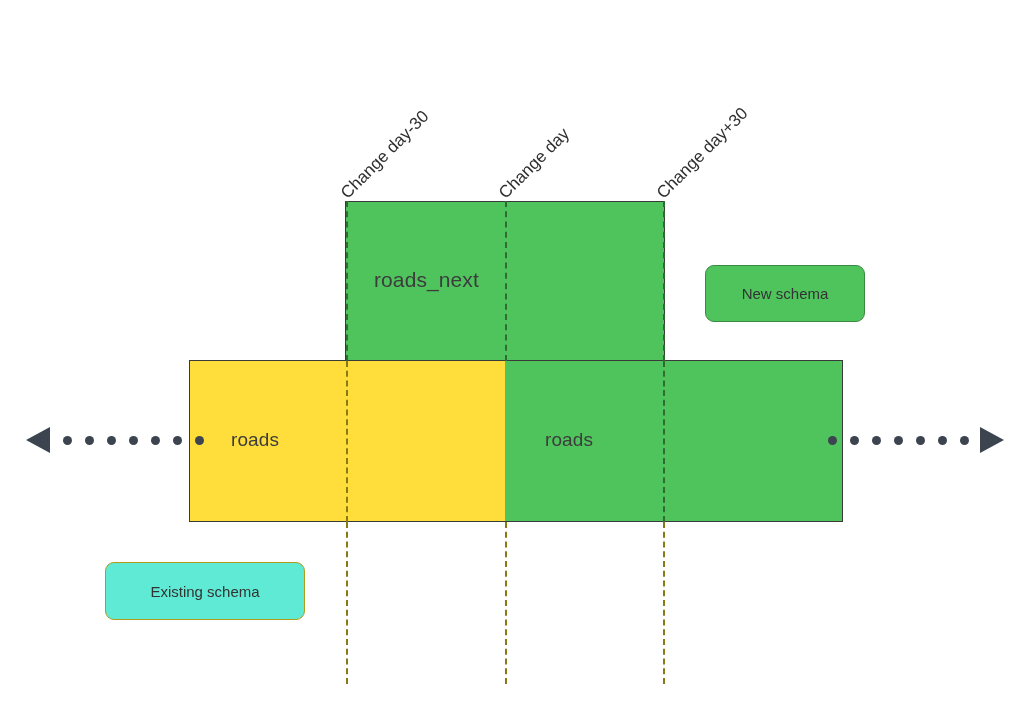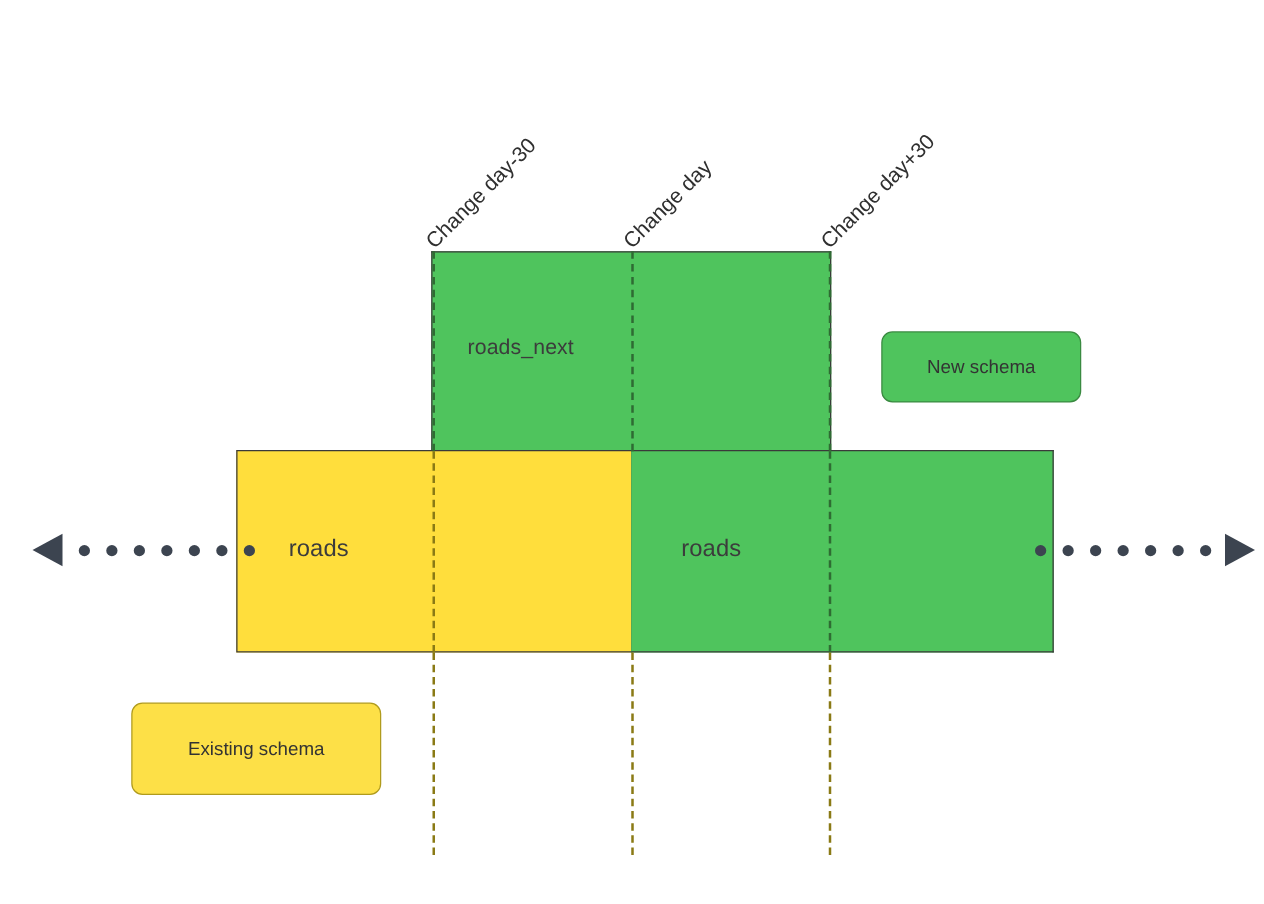--- a/index.html
+++ b/index.html
@@ -35,21 +35,21 @@
     letter-spacing: .1px;
   }
 
   #blk-roads-next {
     left: 345px; top: 201px; width: 320px; height: 160px;
     background: #4FC45D;
     border: 1.6px solid #3a3a3a;
     border-bottom: none;
   }
   #blk-roads-next .blabel {
-    left: 28px; top: 66px; font-size: 17px;
+    left: 28px; top: 66px; font-size: 21px;
   }
 
   #blk-roads-old {
     left: 189px; top: 360px; width: 317px; height: 162px;
     background: #FFDE3C;
     border: 1.6px solid #3a3a3a;
   }
   #blk-roads-old .blabel {
     left: 41px; top: 68px; font-size: 19px;
   }
@@ -104,22 +104,22 @@
     border-radius: 9px;
     font-size: 15px;
     color: #333333;
   }
   #legend-new {
     left: 705px; top: 265px; width: 160px; height: 57px;
     background: #4FC45D;
     border: 1.6px solid #3a8a41;
   }
   #legend-existing {
-    left: 105px; top: 562px; width: 200px; height: 74px;
-    background: #fde047;
+    left: 105px; top: 562px; width: 200px; height: 58px;
+    background: #5eead4;
     border: 1.6px solid #b09b1d;
   }
 
   
   .arrow-row {
     position: absolute;
     top: 429px;
     height: 22px;
     display: flex;
     align-items: center;

